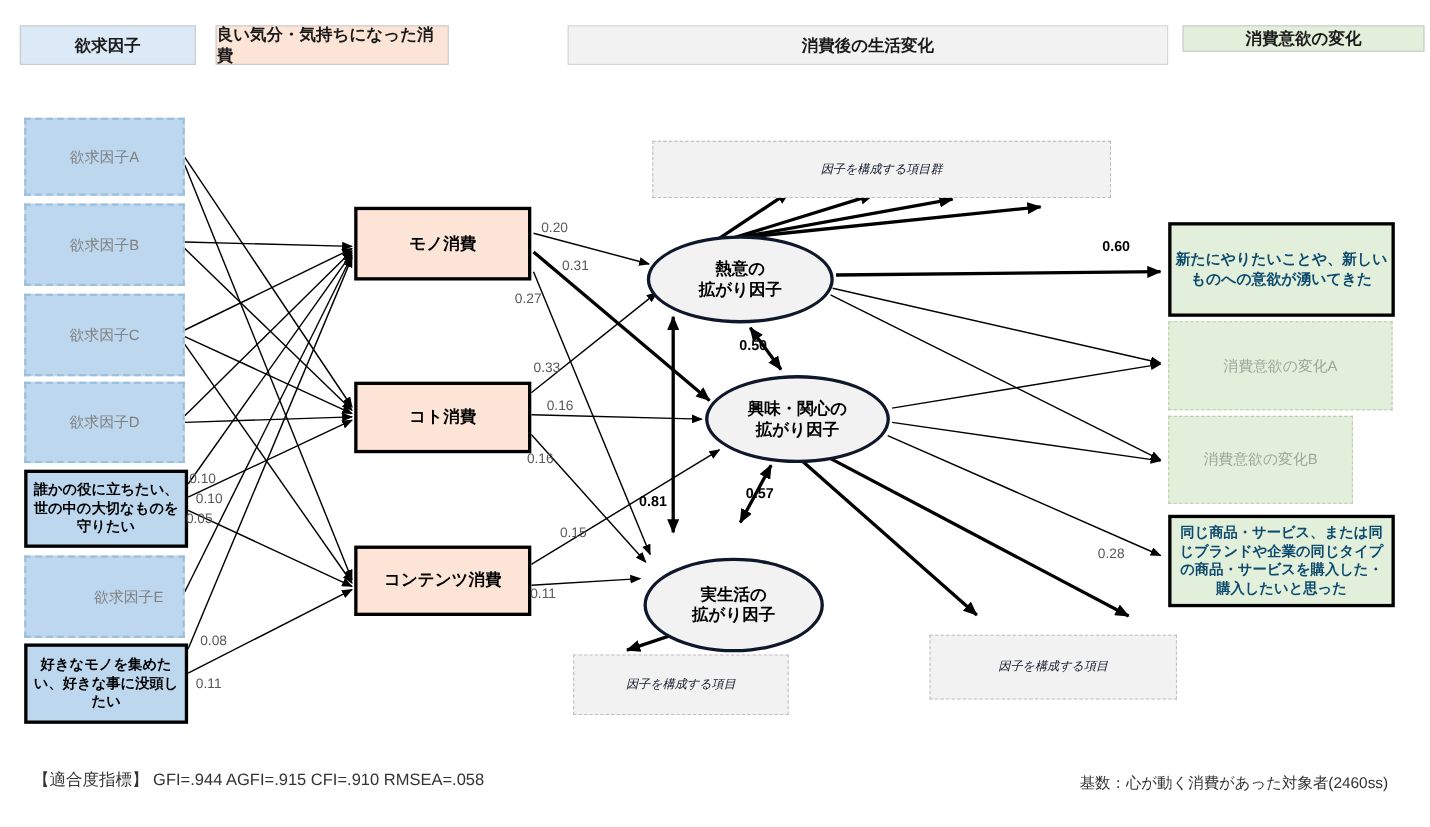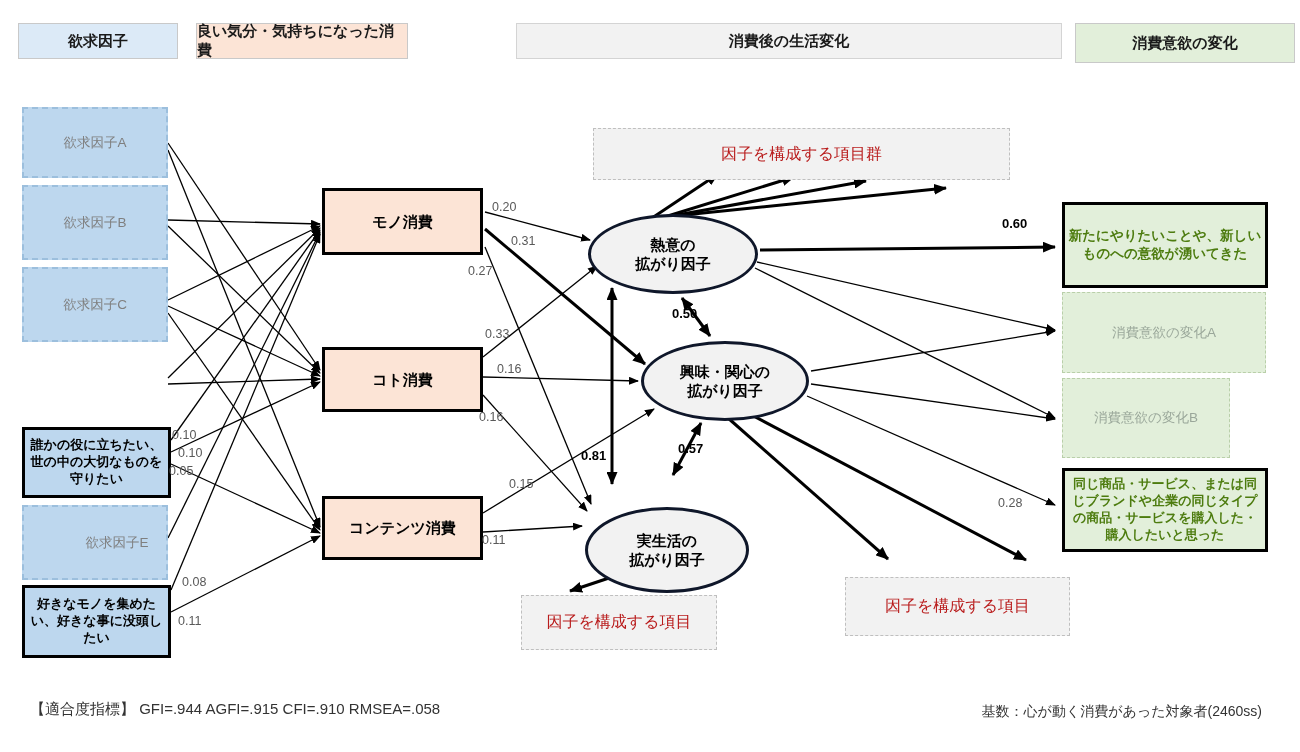--- a/index.html
+++ b/index.html
@@ -6,40 +6,40 @@
   .stage{position:relative;width:1300px;height:752px;background:#ffffff;overflow:hidden;
          font-family:"Liberation Sans","DejaVu Sans",sans-serif;}
   .abs{position:absolute;box-sizing:border-box;}
   .hdr{display:flex;align-items:center;justify-content:center;font-weight:bold;
        font-size:15px;color:#1a1a1a;border:1px solid #c9c9c9;}
   .box{display:flex;align-items:center;justify-content:center;text-align:center;
        font-size:13px;line-height:1.3;padding:3px;}
   .blue-dashed{background:#bdd7ee;border:2px dashed #9cbfdd;color:#7f7f7f;font-size:13.5px;}
   .blue-bold{background:#bdd7ee;border:3px solid #000;color:#000;font-weight:bold;}
   .peach{background:#fce4d6;border:3px solid #000;color:#000;font-weight:bold;font-size:15px;}
-  .green-bold{background:#e2efda;border:3px solid #000;color:#4d7c0f;font-weight:bold;font-size:13px;}
+  .green-bold{background:#e2efda;border:3px solid #000;color:#0c4a6e;font-weight:bold;font-size:13px;}
   .green-dashed{background:#e2efda;border:1px dashed #b9cfa9;color:#9aa79a;font-size:13.5px;}
-  .gray-dashed{background:#f2f2f2;border:1px dashed #bfbfbf;color:#b91c1c;font-size:16px;}
+  .gray-dashed{background:#f2f2f2;border:1px dashed #bfbfbf;color:#0f172a;font-size:11px;font-style:italic;}
   .ellipse{border:3px solid #0f172a;border-radius:50%;background:#f2f2f2;display:flex;
            align-items:center;justify-content:center;text-align:center;font-weight:bold;
            font-size:15px;line-height:1.3;white-space:pre-line;color:#000;}
   .coef{position:absolute;font-size:12.5px;color:#595959;}
   .cov{font-size:13px;color:#000;font-weight:bold;}
   .footer-text{position:absolute;font-size:15px;color:#333;}
   svg{position:absolute;left:0;top:0;pointer-events:none;}
 </style>
 </head>
 <body>
 
 <div class="stage">
 
   <div class="abs hdr" style="left:18px;top:23px;width:160px;height:36px;background:#dceaf7;">欲求因子</div>
   <div class="abs hdr" style="left:196px;top:23px;width:212px;height:36px;background:#fce4d6;">良い気分・気持ちになった消費</div>
   <div class="abs hdr" style="left:516px;top:23px;width:546px;height:36px;background:#f2f2f2;border-color:#d4d4d4;">消費後の生活変化</div>
-  <div class="abs hdr" style="left:1075px;top:23px;width:220px;height:40px;background:#e2efda;">消費意欲の変化</div>
+  <div class="abs hdr" style="left:1075px;top:23px;width:220px;height:24px;background:#e2efda;">消費意欲の変化</div>
 
   <svg width="1300" height="752">
     <defs>
       <marker id="ah" markerUnits="userSpaceOnUse" markerWidth="10" markerHeight="8" refX="9" refY="4" orient="auto" orient-start="auto">
         <path d="M0,0 L10,4 L0,8 Z" fill="#000"></path>
       </marker>
       <marker id="aht" markerUnits="userSpaceOnUse" markerWidth="13" markerHeight="11" refX="12" refY="5.5" orient="auto">
         <path d="M0,0 L13,5.5 L0,11 Z" fill="#000"></path>
       </marker>
       <marker id="ahtr" markerUnits="userSpaceOnUse" markerWidth="13" markerHeight="11" refX="12" refY="5.5" orient="auto-start-reverse">
@@ -99,20 +99,21 @@
       <line x1="755" y1="268" x2="1055" y2="418" stroke-width="1.3" marker-end="url(#ah)"></line>
       <line x1="811" y1="371" x2="1055" y2="331" stroke-width="1.3" marker-end="url(#ah)"></line>
       <line x1="811" y1="384" x2="1055" y2="419" stroke-width="1.3" marker-end="url(#ah)"></line>
       <line x1="807" y1="396" x2="1055" y2="505" stroke-width="1.3" marker-end="url(#ah)"></line>
     </g>
   </svg>
 
   <div class="abs box blue-dashed" style="left:22px;top:107px;width:146px;height:71px;">欲求因子A</div>
   <div class="abs box blue-dashed" style="left:22px;top:185px;width:146px;height:75px;">欲求因子B</div>
   <div class="abs box blue-dashed" style="left:22px;top:267px;width:146px;height:75px;">欲求因子C</div>
+  <div class="abs box blue-dashed" style="left:22px;top:347px;width:146px;height:74px;">欲求因子D</div>
   <div class="abs box blue-bold" style="left:22px;top:427px;width:149px;height:71px;">誰かの役に立ちたい、世の中の大切なものを守りたい</div>
   <div class="abs box blue-dashed" style="left:22px;top:505px;width:146px;height:75px;padding-left:47px;">欲求因子E</div>
   <div class="abs box blue-bold" style="left:22px;top:585px;width:149px;height:73px;">好きなモノを集めたい、好きな事に没頭したい</div>
 
   <div class="abs box peach" style="left:322px;top:188px;width:161px;height:67px;">モノ消費</div>
   <div class="abs box peach" style="left:322px;top:347px;width:161px;height:65px;">コト消費</div>
   <div class="abs box peach" style="left:322px;top:496px;width:161px;height:64px;">コンテンツ消費</div>
 
   <div class="abs ellipse" style="left:588px;top:214px;width:170px;height:80px;">熱意の
 拡がり因子</div>

